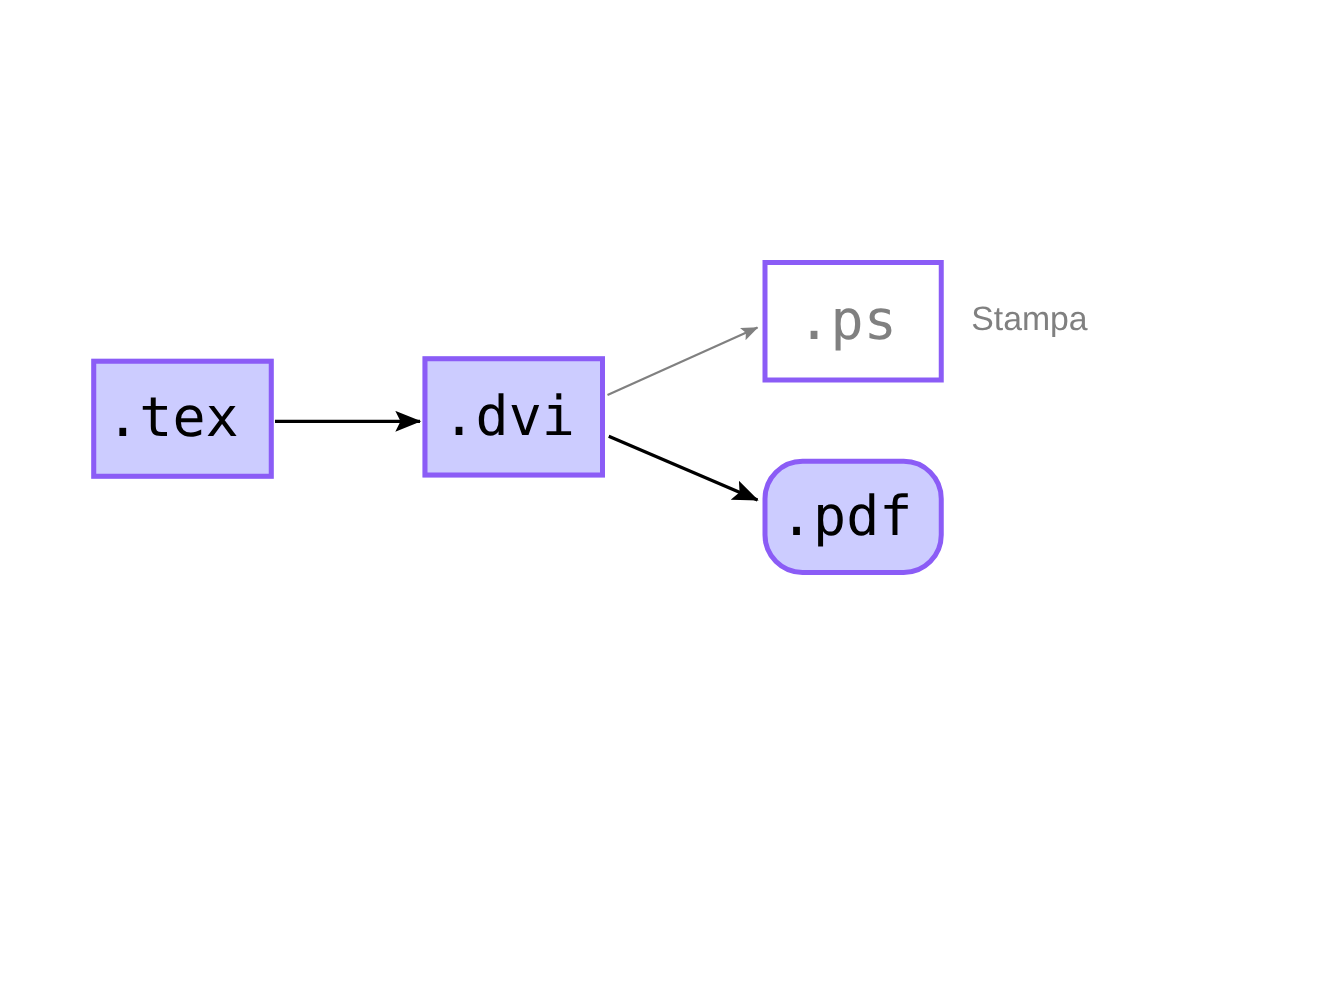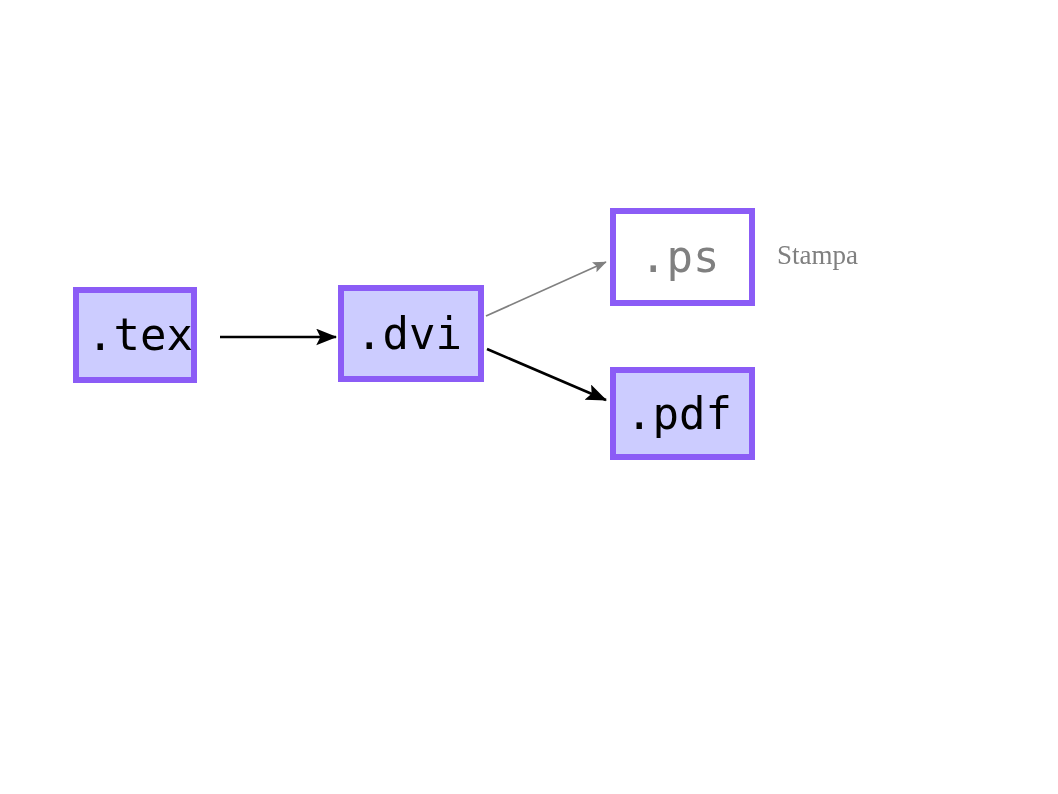--- a/index.html
+++ b/index.html
@@ -11,57 +11,58 @@
     position: relative;
     width: 1058px;
     height: 794px;
     background: #ffffff;
     overflow: hidden;
     font-family: "DejaVu Sans", sans-serif;
   }
   .node {
     position: absolute;
     box-sizing: border-box;
-    border: 6px solid #8b5cf6;
+    border: 4px solid #8b5cf6;
     display: flex;
     align-items: center;
     justify-content: flex-start;
   }
   .node-label {
     font-family: "DejaVu Sans Mono", monospace;
     font-size: 44px;
     line-height: 1;
     letter-spacing: 0px;
     white-space: pre;
   }
   .node-fill-lavender { background: #ccccff; }
   .node-fill-white    { background: #ffffff; }
   .label-dark  { color: #000000; }
   .label-gray  { color: #808080; }
 
   #node-tex {
-    left: 73px;  top: 287px;  width: 124px; height: 96px;
+    left: 73px;  top: 287px;  width: 146px; height: 96px;
     padding-left: 8px;
   }
   #node-dvi {
     left: 338px; top: 285px;  width: 146px; height: 97px;
     padding-left: 12px;
   }
   #node-ps {
     left: 610px; top: 208px;  width: 145px; height: 98px;
     padding-left: 24px;
   }
   #node-pdf {
     left: 610px; top: 367px;  width: 145px; height: 93px;
     padding-left: 10px;
+    border-radius: 32px;
   }
 
   .side-label {
     position: absolute;
-    font-family: Liberation Serif, serif;
+    font-family: Liberation Sans, sans-serif;
     font-size: 27px;
     line-height: 1.28;
     white-space: pre-line;
   }
   #label-stampa {
     left: 777px; top: 238px;
     color: #808080;
   }
   #label-stampa-vis {
     left: 777px; top: 378px;

